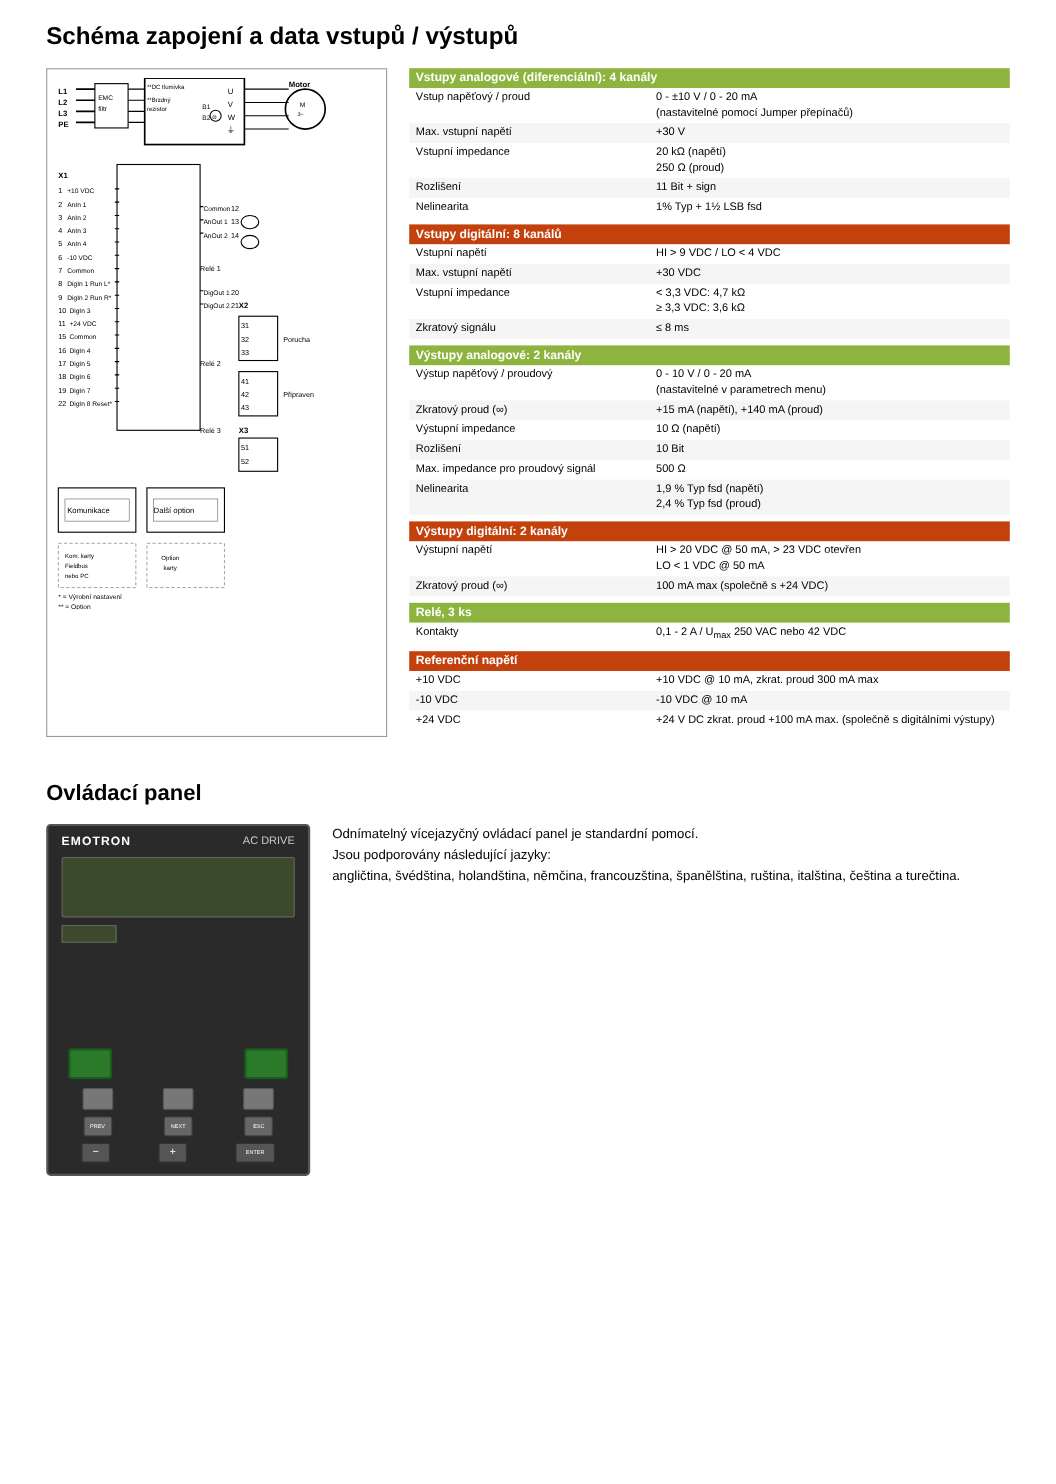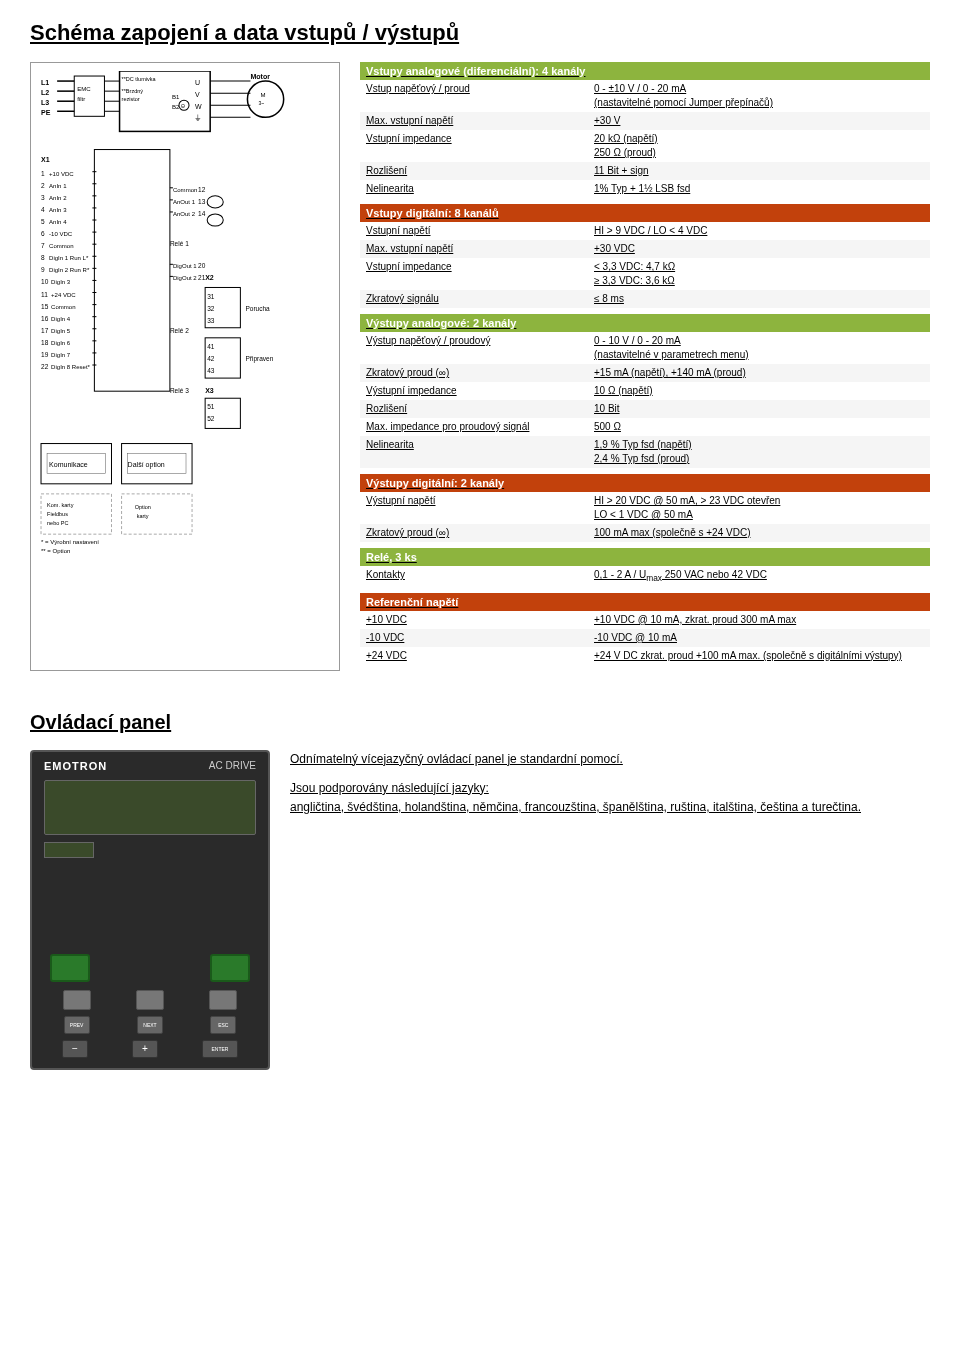--- a/index.html
+++ b/index.html
@@ -5,22 +5,21 @@
     * { box-sizing: border-box; margin: 0; padding: 0; }
     body {
       font-family: Arial, Helvetica, sans-serif;
       font-size: 12px;
       background: #fff;
       color: #000;
       width: 960px;
     }
 
     .page {
-      padding: 20px 30px;
-      text-decoration: underline;
+      padding: 20px 42px;
     }
 
     h1.main-title {
       font-size: 22px;
       font-weight: bold;
       margin-bottom: 16px;
       color: #000;
     }
 
     .top-section {
@@ -546,19 +545,19 @@
           <div style="display:flex;justify-content:space-around;">
             <div style="width:26px;height:18px;background:#555;border:1px solid #333;border-radius:2px;font-size:10px;color:#fff;display:flex;align-items:center;justify-content:center;">−</div>
             <div style="width:26px;height:18px;background:#555;border:1px solid #333;border-radius:2px;font-size:10px;color:#fff;display:flex;align-items:center;justify-content:center;">+</div>
             <div style="width:36px;height:18px;background:#555;border:1px solid #333;border-radius:2px;font-size:5px;color:#fff;display:flex;align-items:center;justify-content:center;">ENTER</div>
           </div>
         </div>
       </div>
 
       <div class="panel-text">
         <p>Odnímatelný vícejazyčný ovládací panel je standardní pomocí.</p>
-        <p style="margin-top:10px;">Jsou podporovány následující jazyky:</p>
+        <p style="margin-top:0;">Jsou podporovány následující jazyky:</p>
         <p>angličtina, švédština, holandština, němčina, francouzština, španělština, ruština, italština, čeština a turečtina.</p>
       </div>
     </div>
   </div>
 
 </div>
 
 </body></html>

